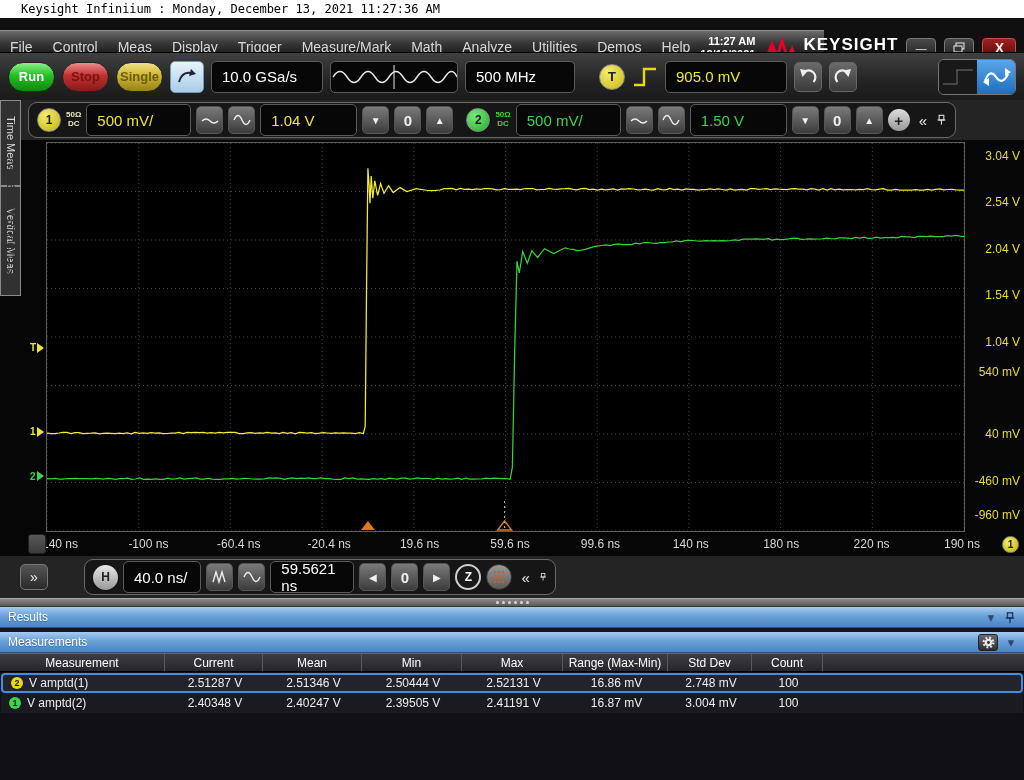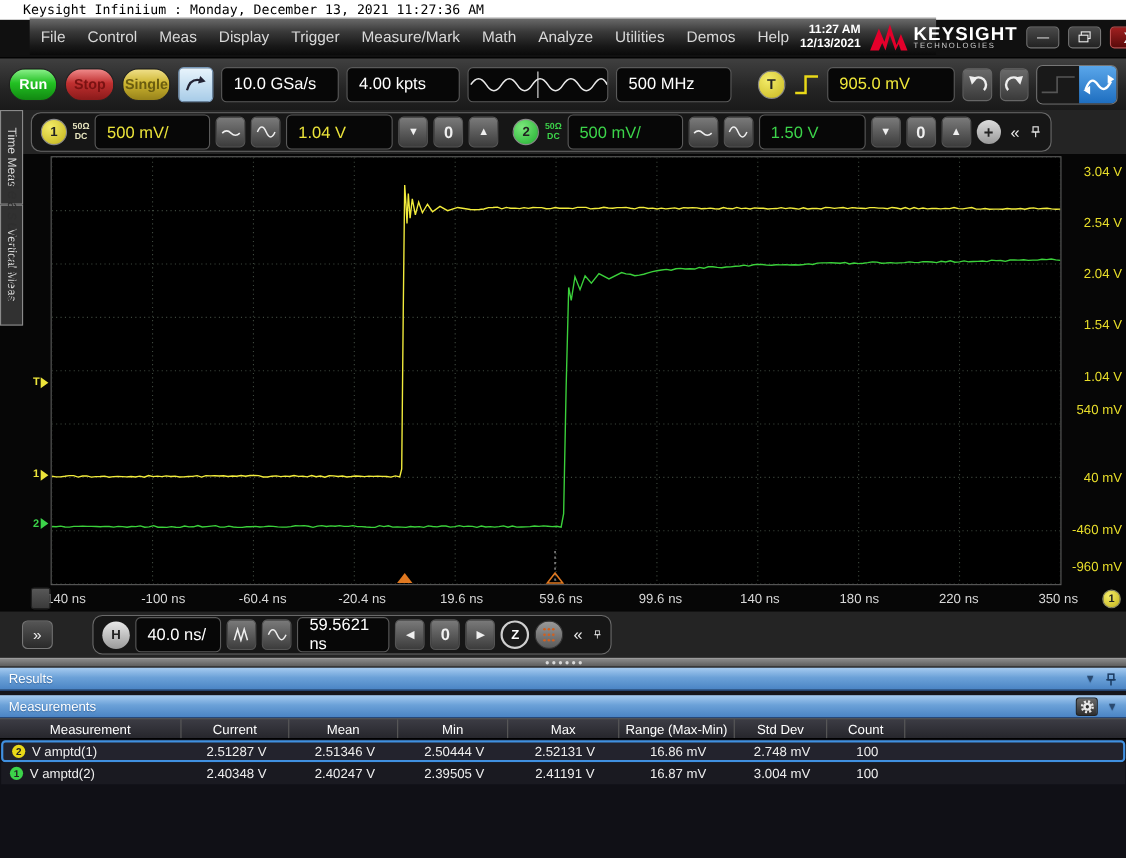--- a/index.html
+++ b/index.html
@@ -5,23 +5,23 @@
   * { margin:0; padding:0; box-sizing:border-box; }
   html,body { width:1024px; height:780px; overflow:hidden; background:#101010;
               font-family:"Liberation Sans", sans-serif; }
 
   
   #titlebar { position:absolute; top:0; left:0; width:1024px; height:18px; background:#ffffff;
               font-family:"DejaVu Sans Mono", monospace; font-size:12px; color:#000;
               line-height:18px; padding-left:21px; }
 
   
-  #menubar { position:absolute; top:16px; left:0; width:824px; height:34px;
+  #menubar { position:absolute; top:30px; left:0; width:824px; height:34px;
              background:linear-gradient(#6a6a6a,#3a3a3a 35%,#181818 75%,#0a0a0a);
-             border-top:1px solid #909090; display:flex; align-items:center;margin-left:27px; }
+             border-top:1px solid #909090; display:flex; align-items:center; }
   .menu-item { color:#d8d8d8; font-size:14px; padding:0 10px; height:100%; line-height:33px; cursor:default; }
   #menu-right { margin-left:auto; display:flex; align-items:center; gap:8px; padding-right:6px; }
   #clock { text-align:right; color:#fff; font-size:11px; font-weight:bold; line-height:1.15; }
   #brand { display:flex; align-items:center; gap:4px; }
   #brand-text { color:#fff; line-height:1; }
   #brand-name { font-size:17px; font-weight:bold; letter-spacing:1px; }
   #brand-sub  { font-size:7px; letter-spacing:1.6px; color:#cfcfcf; }
   .winbtn { width:30px; height:20px; border-radius:4px; border:1px solid #777;
             background:linear-gradient(#4a4a4a,#222); color:#eee; font-size:11px;
             display:flex; align-items:center; justify-content:center; }
@@ -185,21 +185,20 @@
   <div class="pill run">Run</div>
   <div class="pill stop">Stop</div>
   <div class="pill single">Single</div>
   <div class="iconbtn" id="autoscale-btn">
     <svg width="22" height="20" viewBox="0 0 22 20">
       <path d="M3,15 Q6,4 15,6" fill="none" stroke="#223" stroke-width="2"></path>
       <polygon points="15,2 20,7 13,9" fill="#223"></polygon>
     </svg>
   </div>
   <div class="lcd" style="width:112px">10.0 GSa/s</div>
-  <div class="lcd" style="width:108px">4.00 kpts</div>
   <div id="wave-display">
     <svg width="126" height="30" viewBox="0 0 126 30">
       <path d="M2,15 Q9,4 16,15 T30,15 T44,15 T58,15 T72,15 T86,15 T100,15 T114,15 T126,15" fill="none" stroke="#e8e8e8" stroke-width="1.4"></path>
       <line x1="63" y1="3" x2="63" y2="27" stroke="#e8e8e8" stroke-width="1"></line>
     </svg>
   </div>
   <div class="lcd" style="width:110px">500 MHz</div>
   <div style="width:10px"></div>
   <div id="trig-circle">T</div>
   <svg width="26" height="26" viewBox="0 0 26 26">
@@ -338,21 +337,21 @@
       <div class="xlab" style="left: 58px;">-140 ns</div>
       <div class="xlab" style="left: 148.4px;">-100 ns</div>
       <div class="xlab" style="left: 238.8px;">-60.4 ns</div>
       <div class="xlab" style="left: 329.2px;">-20.4 ns</div>
       <div class="xlab" style="left: 419.6px;">19.6 ns</div>
       <div class="xlab" style="left: 510px;">59.6 ns</div>
       <div class="xlab" style="left: 600.4px;">99.6 ns</div>
       <div class="xlab" style="left: 690.8px;">140 ns</div>
       <div class="xlab" style="left: 781.2px;">180 ns</div>
       <div class="xlab" style="left: 871.6px;">220 ns</div>
-      <div class="xlab" style="left: 962px;">350 ns</div>
+      <div class="xlab" style="left: 962px;">190 ns</div>
     </div>
   <div id="corner-block"></div>
   <div id="axis-badge">1</div>
   <div class="lmarker" style="color: rgb(236, 228, 58); top: 202.095px;" id="trig-marker">
     <span>T</span>
       <span class="tri"></span>
   </div>
   <div class="lmarker" style="color: rgb(236, 228, 58); top: 286px;" id="ch1-marker">
     <span>1</span>
       <span class="tri"></span>

